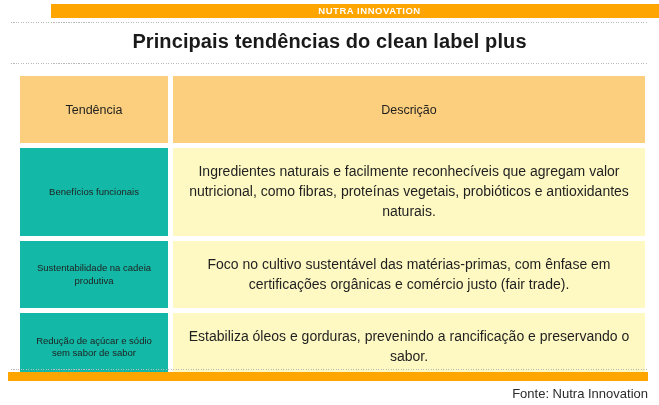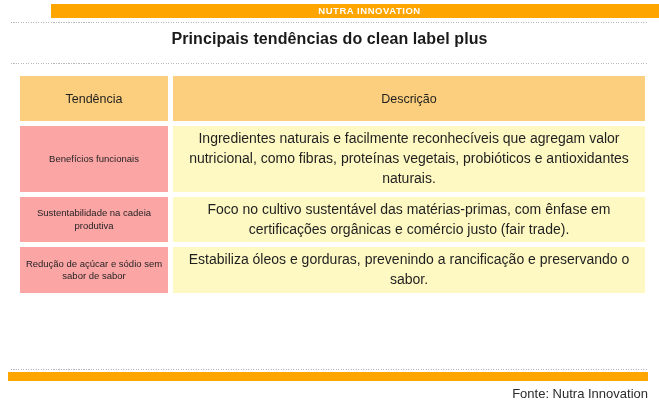--- a/index.html
+++ b/index.html
@@ -58,59 +58,59 @@
   .rule-under-title { top: 63px; }
   .rule-above-footer { top: 369px; }
 
   
   .deck-title {
     position: absolute;
     left: 11px;
     top: 30px;
     width: 637px;
     text-align: center;
-    font-size: 16px;
+    font-size: 20px;
     font-weight: bold;
     color: #1a1a1a;
     letter-spacing: 0.1px;
   }
 
   
   .trend-table {
     position: absolute;
     left: 15px;
     top: 71px;
     width: 630px;
     border-collapse: separate;
     border-spacing: 5px 5px;
     table-layout: fixed;
   }
   .trend-table td, .trend-table th {
-    padding: 3px;
+    padding: 14px;
     margin: 0;
     vertical-align: middle;
     text-align: center;
     font-weight: normal;
   }
 
   col.col-trend { width: 148px; }
   col.col-desc  { width: 472px; }
 
   
   .th-cell {
     background: #FCCF7E;
     height: 39px;
     font-size: 12.5px;
     font-weight: bold;
     color: #1f1f1f;
   }
 
   
   .td-trend {
-    background: #fca5a5;
+    background: #14b8a6;
     font-size: 9.5px;
     color: #1f1f1f;
     line-height: 1.32;
     padding: 4px 6px;
   }
   .td-desc {
     background: #fef9c3;
     font-size: 14px;
     color: #1f1f1f;
     line-height: 1.42;

